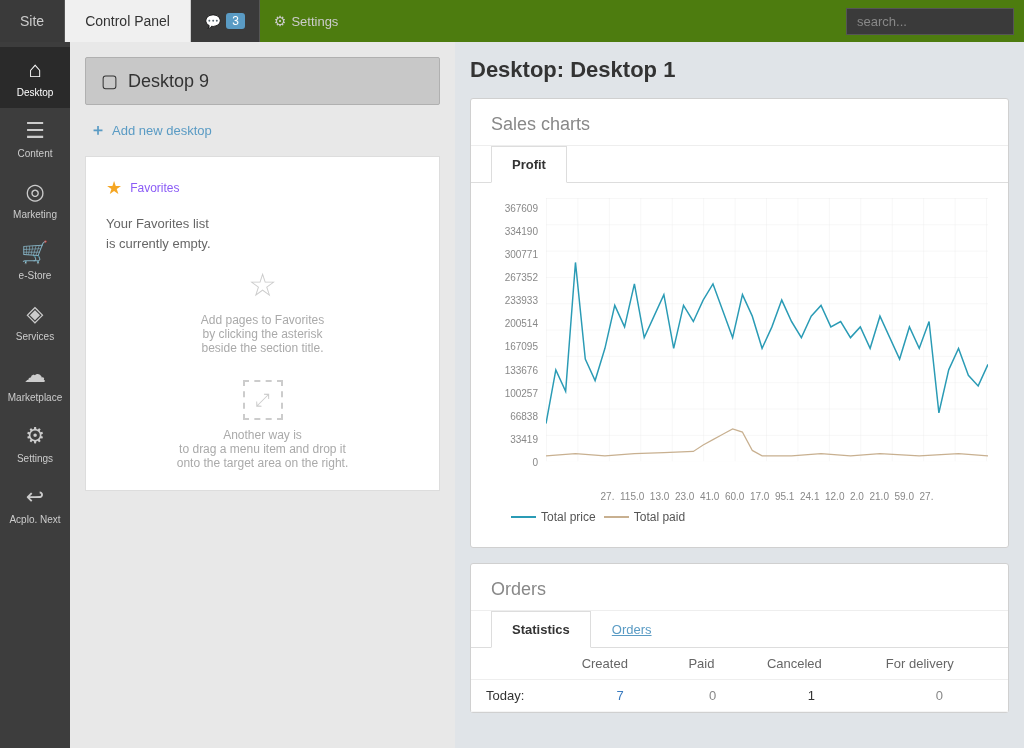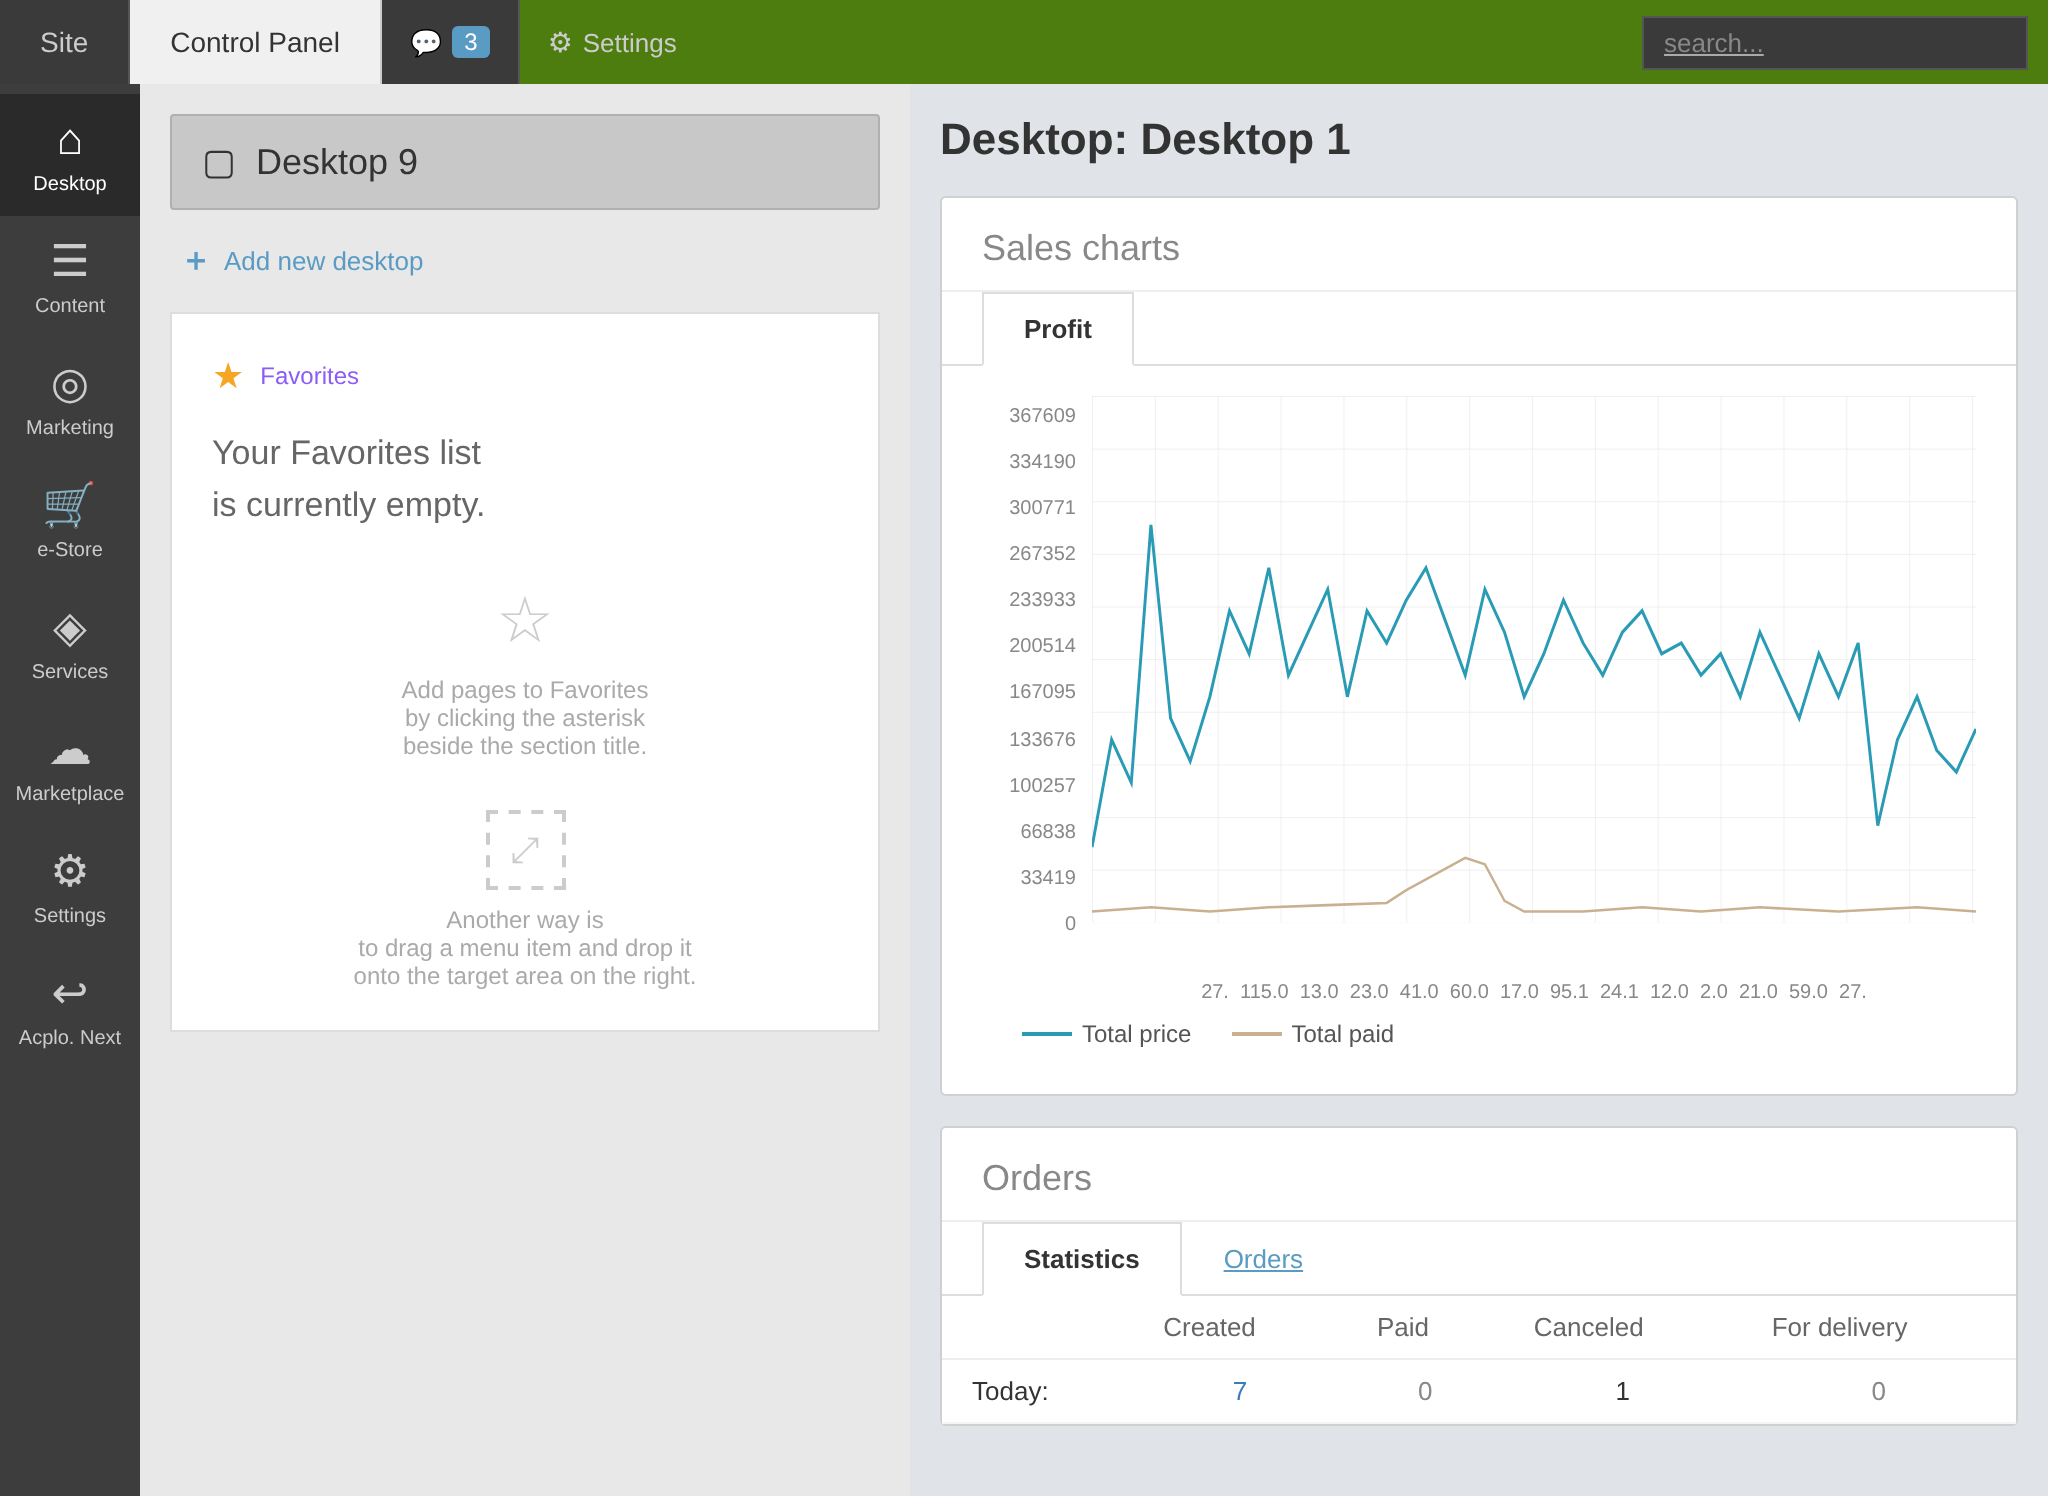--- a/index.html
+++ b/index.html
@@ -67,23 +67,22 @@
     .search-area {
       margin-left: auto;
       padding-right: 10px;
     }
     .search-input {
       background: #3a3a3a;
       border: 1px solid #555;
       color: #aaa;
       padding: 5px 10px;
       font-size: 13px;
-      width: 193px;
+      width: 168px;
       outline: none;
-      text-decoration: underline;
     }
     .search-input::placeholder { color: #888; }
 
     
     .main-layout {
       display: flex;
       flex: 1;
       overflow: hidden;
     }
 
@@ -160,21 +159,21 @@
       min-height: 300px;
     }
     .favorites-header {
       display: flex;
       align-items: center;
       gap: 8px;
       margin-bottom: 15px;
     }
     .star-icon { color: #f5a623; font-size: 18px; }
     .favorites-title { font-size: 12px; color: #8b5cf6; }
-    .favorites-empty-text { color: #666; font-size: 17px; line-height: 1.5; margin-bottom: 25px; }
+    .favorites-empty-text { color: #666; font-size: 13px; line-height: 1.5; margin-bottom: 12px; }
 
     .favorites-hint {
       display: flex;
       flex-direction: column;
       align-items: center;
       text-align: center;
       color: #aaa;
       font-size: 12px;
       gap: 8px;
       margin-bottom: 25px;
@@ -284,21 +283,21 @@
     }
     .chart-x-axis {
       color: #888;
       font-size: 10px;
       text-align: center;
       padding-top: 3px;
       margin-left: 55px;
     }
     .chart-legend {
       display: flex;
-      gap: 20px;
+      gap: 8px;
       padding: 8px 20px;
       font-size: 12px;
       color: #555;
     }
     .legend-item { display: flex; align-items: center; gap: 5px; }
     .legend-line { width: 25px; height: 2px; }
     .legend-line.teal { background: #2a9bb5; }
     .legend-line.sand { background: #c8b090; }
 
     

